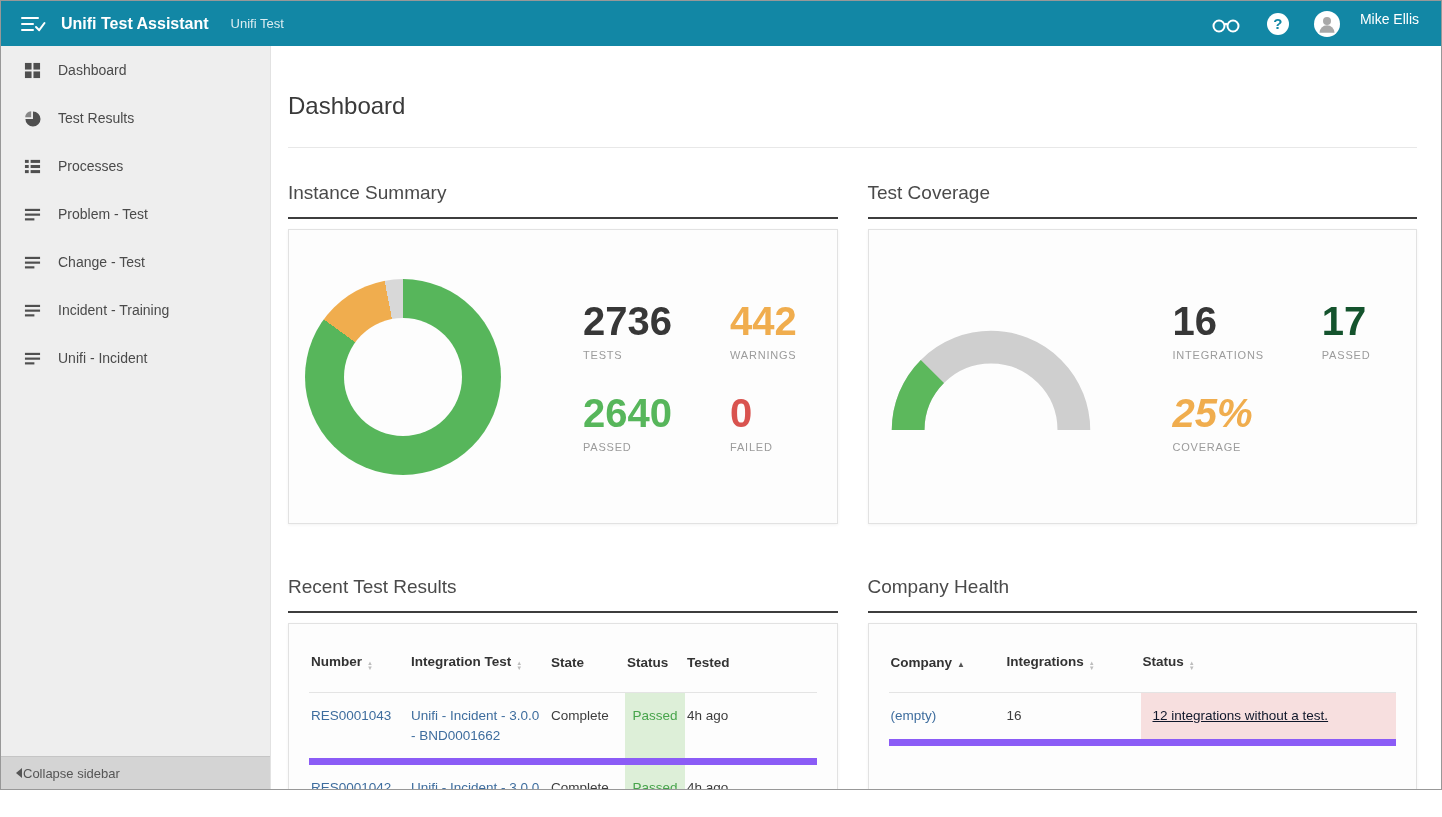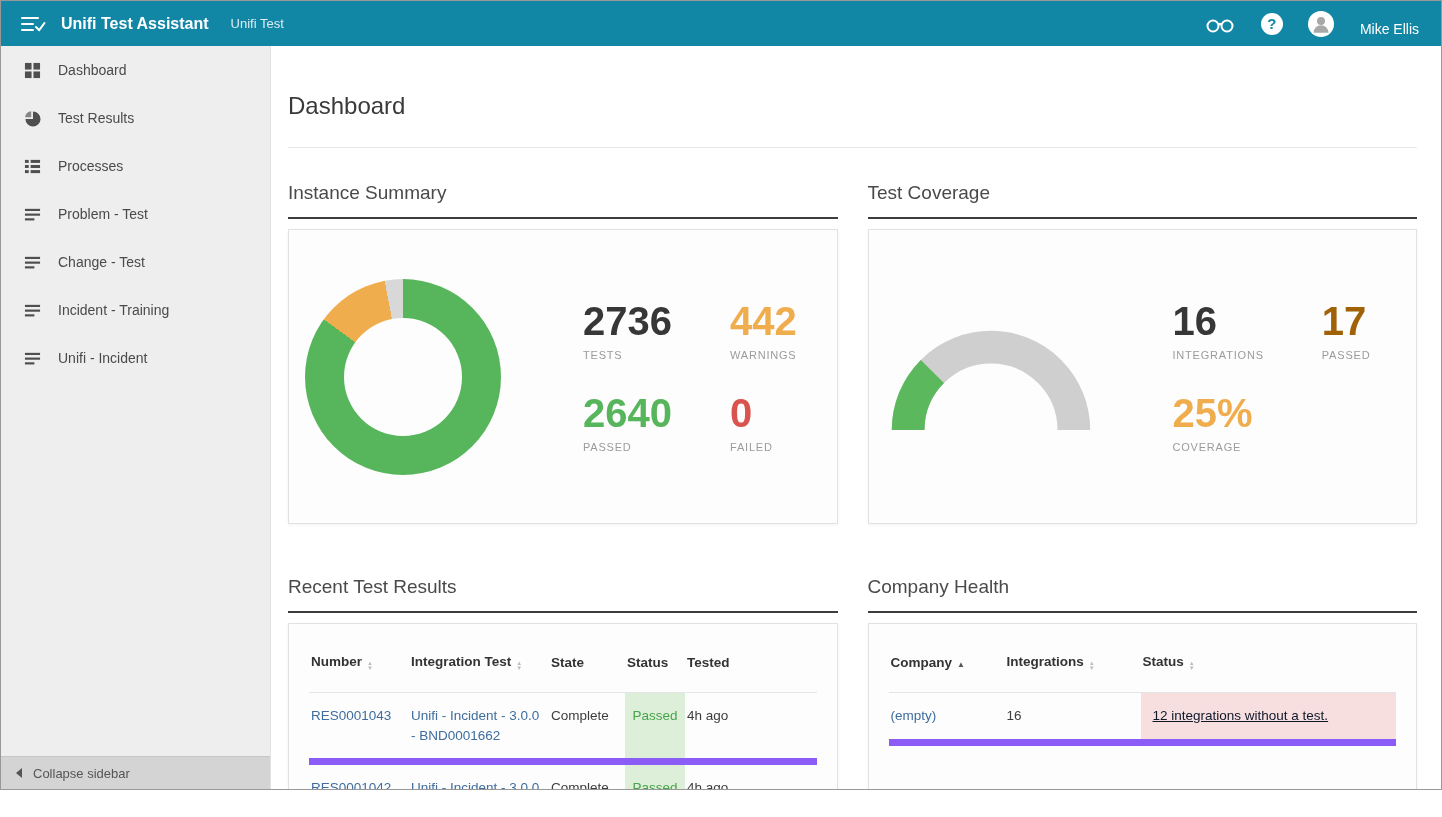--- a/index.html
+++ b/index.html
@@ -7,28 +7,28 @@
   .app { position: relative; width: 1442px; height: 790px; border: 1px solid #989898; overflow: hidden; background: #fff; }
 
   
   .topbar { position: absolute; top: 0; left: 0; right: 0; height: 45px; background: #1287a5; display: flex; align-items: center; padding: 0 22px 0 16px; color: #fff; z-index: 5; }
   .menu-btn { width: 32px; height: 32px; display: flex; align-items: center; justify-content: center; cursor: pointer; margin-right: 12px; }
   .app-title { font-size: 16px; font-weight: bold; white-space: nowrap; }
   .app-subtitle { font-size: 13px; color: rgba(255,255,255,.85); margin-left: 22px; white-space: nowrap; cursor: pointer; }
   .topbar-right { margin-left: auto; display: flex; align-items: center; gap: 25px; }
   .icon-btn { display: flex; align-items: center; justify-content: center; cursor: pointer; }
   .help-circle { width: 22px; height: 22px; border-radius: 50%; background: #fff; color: #1287a5; font-weight: bold; font-size: 15px; display: flex; align-items: center; justify-content: center; }
-  .user-chip { display: flex; align-items: flex-end; gap: 26px; cursor: pointer; }
+  .user-chip { display: flex; align-items: flex-start; gap: 20px; cursor: pointer; }
   .user-name { font-size: 14px; }
 
   
   .sidebar { position: absolute; top: 45px; left: 0; width: 270px; bottom: 0; background: #eeeeee; border-right: 1px solid #e2e2e2; }
   .side-item { height: 48px; display: flex; align-items: center; padding-left: 23px; gap: 17px; color: #4a4a4a; font-size: 14px; cursor: pointer; }
   .side-item svg { flex: none; }
-  .collapse-bar { position: absolute; bottom: 0; left: 0; right: 0; height: 33px; background: #d4d4d4; border-top: 1px solid #c5c5c5; display: flex; align-items: center; padding-left: 15px; gap: 11px; color: #555; font-size: 13px; cursor: pointer; }
+  .collapse-bar { position: absolute; bottom: 0; left: 0; right: 0; height: 33px; background: #d4d4d4; border-top: 1px solid #c5c5c5; display: flex; align-items: center; padding-left: 15px; gap: 1px; color: #555; font-size: 13px; cursor: pointer; }
   .collapse-caret { width: 0; height: 0; border-top: 5px solid transparent; border-bottom: 5px solid transparent; border-right: 6px solid #555; }
 
   
   .main { position: absolute; top: 45px; left: 270px; right: 0; bottom: 0; background: #fff; padding: 0 24px 0 17px; overflow: hidden; }
   .page-title { font-size: 24px; font-weight: 400; color: #3a3a3a; margin: 46px 0 0 0; }
   .title-rule { border: none; border-top: 1px solid #e8e8e8; margin: 27px 0 0 0; }
   .grid { display: grid; grid-template-columns: 1fr 1fr; column-gap: 30px; margin-top: 34px; }
   section { min-width: 0; }
   .sec-title { font-size: 19px; font-weight: 400; color: #4a4a4a; margin: 0; padding-bottom: 13px; border-bottom: 2px solid #3d3d3d; }
   .row2 .sec-title { margin-top: 52px; }
@@ -205,25 +205,25 @@
           <svg class="gauge" viewBox="0 0 220 115">
             <path d="M 24 108 A 86 86 0 0 1 196 108" fill="none" stroke="#cfcfcf" stroke-width="34" pathLength="100"></path>
             <path d="M 24 108 A 86 86 0 0 1 196 108" fill="none" stroke="#5cb85c" stroke-width="34" pathLength="100" stroke-dasharray="25 75"></path>
           </svg>
           <div class="stats-grid cov-stats">
             <div class="stat">
               <div class="stat-value" style="color: rgb(55, 55, 55);">16</div>
               <div class="stat-label">INTEGRATIONS</div>
             </div>
             <div class="stat">
-              <div class="stat-value" style="color: #a16207;">17</div>
+              <div class="stat-value" style="color: #14532d;">17</div>
               <div class="stat-label">PASSED</div>
             </div>
             <div class="stat">
-              <div class="stat-value" style="color: rgb(240, 173, 78);">25%</div>
+              <div class="stat-value" style="color: rgb(240, 173, 78); font-style: italic;">25%</div>
               <div class="stat-label">COVERAGE</div>
             </div>
           </div>
         </div>
       </section>
 
       <section class="row2">
         <h2 class="sec-title">Recent Test Results</h2>
         <div class="card card-recent">
           <table>

